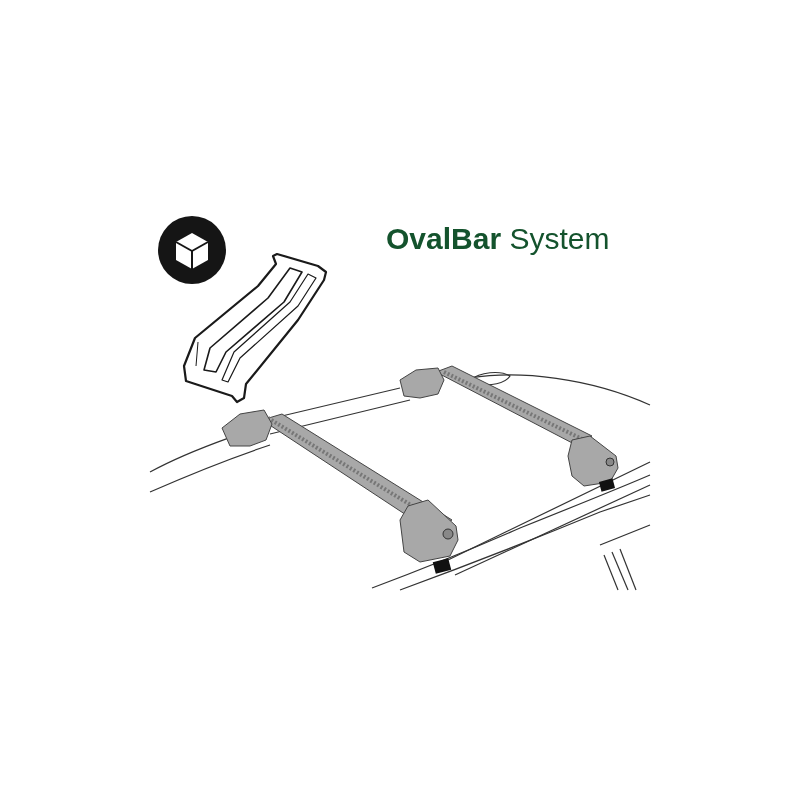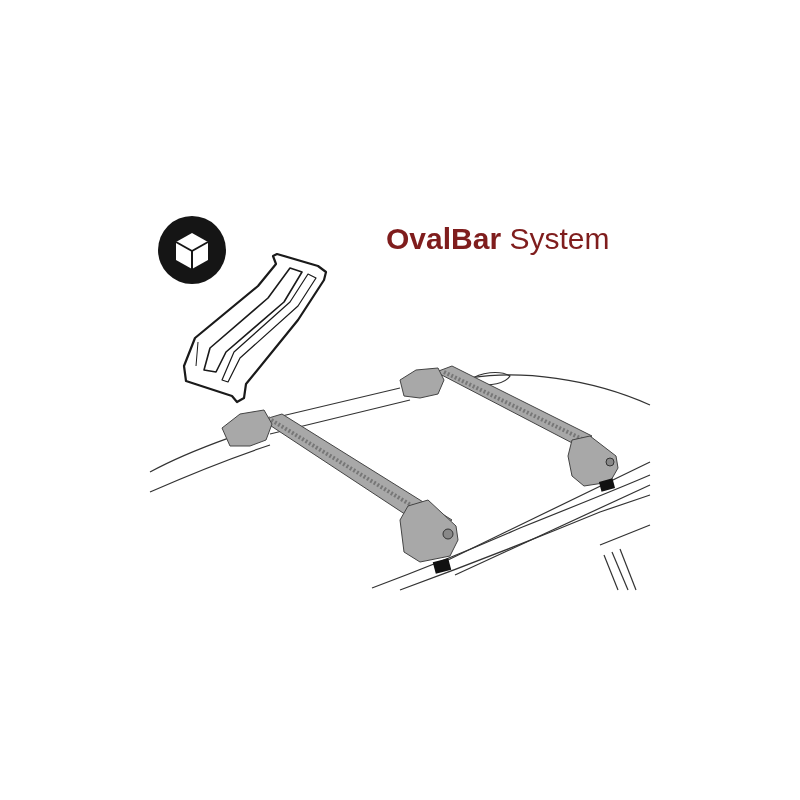--- a/index.html
+++ b/index.html
@@ -1,19 +1,19 @@
 <!DOCTYPE html>
 <html><head>
 <meta charset="utf-8">
 <style>
   html, body { margin: 0; padding: 0; background: #ffffff; }
   body { width: 800px; height: 800px; position: relative; overflow: hidden; }
   .title {
     position: absolute; left: 386px; top: 222px;
-    font-family: "Liberation Sans", sans-serif; font-size: 30px; color: #7f1d1d;
+    font-family: "Liberation Sans", sans-serif; font-size: 30px; color: #14532d;
     letter-spacing: 0px; white-space: nowrap;
   }
   .title .brand { font-weight: bold; }
   .title .rest { font-weight: normal; }
   .badge {
     position: absolute; left: 158px; top: 216px; width: 68px; height: 68px;
     border-radius: 50%; background: #151515;
   }
   svg.art { position: absolute; left: 0; top: 0; }
 </style>

